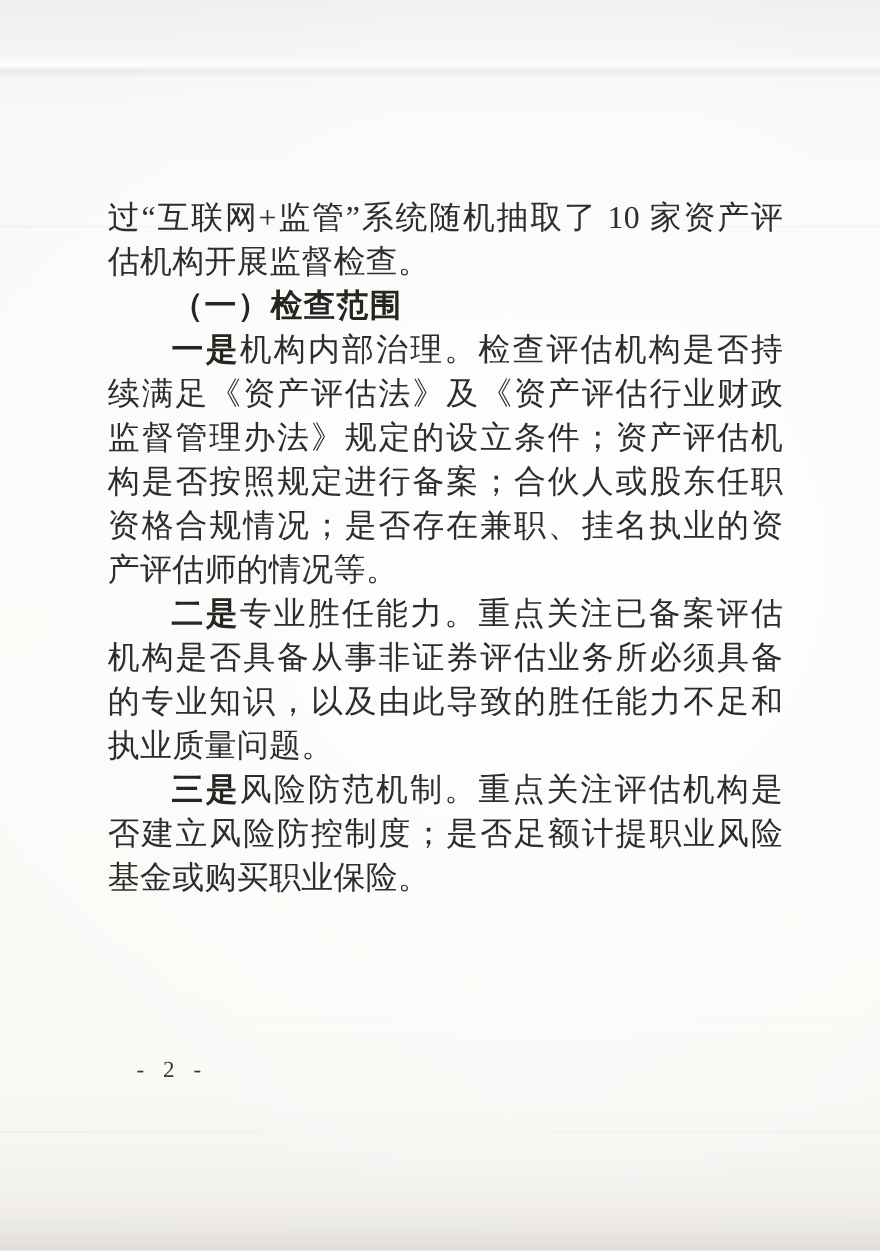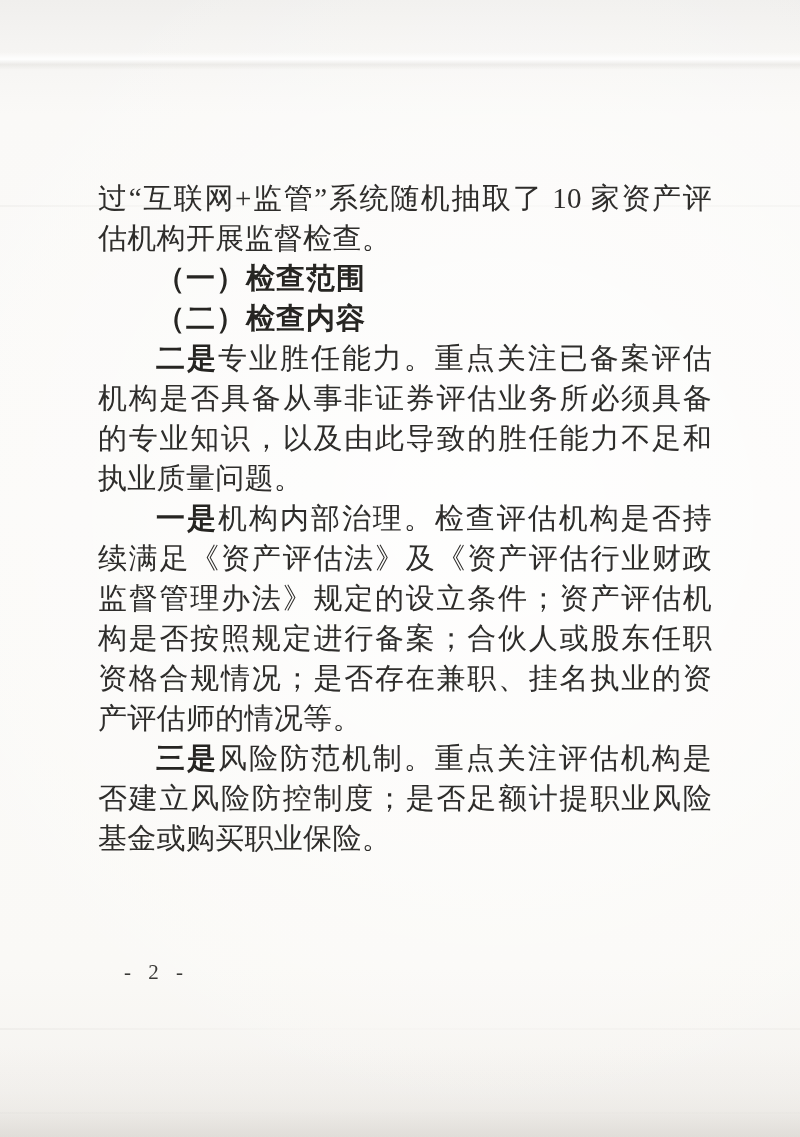--- a/index.html
+++ b/index.html
@@ -115,20 +115,19 @@
 <body>
 
 <div class="page">
   <div class="scan-streak s1"></div>
   <div class="scan-streak s2"></div>
   <div class="scan-streak s3"></div>
 
   <div class="doc-body">
       <p class="para body-continued">过“互联网+监管”系统随机抽取了 10 家资产评估机构开展监督检查。</p>
       <p class="para heading2">（一）检查范围</p>
-      <p class="para heading2">（二）检查内容</p>
+      <p class="para body"><b class="lead">一是</b>机构内部治理。检查评估机构是否持续满足《资产评估法》及《资产评估行业财政监督管理办法》规定的设立条件；资产评估机构是否按照规定进行备案；合伙人或股东任职资格合规情况；是否存在兼职、挂名执业的资产评估师的情况等。</p>
       <p class="para body"><b class="lead">二是</b>专业胜任能力。重点关注已备案评估机构是否具备从事非证券评估业务所必须具备的专业知识，以及由此导致的胜任能力不足和执业质量问题。</p>
-      <p class="para body"><b class="lead">一是</b>机构内部治理。检查评估机构是否持续满足《资产评估法》及《资产评估行业财政监督管理办法》规定的设立条件；资产评估机构是否按照规定进行备案；合伙人或股东任职资格合规情况；是否存在兼职、挂名执业的资产评估师的情况等。</p>
       <p class="para body"><b class="lead">三是</b>风险防范机制。重点关注评估机构是否建立风险防控制度；是否足额计提职业风险基金或购买职业保险。</p>
     </div>
 
   <div class="page-number">- 2 -</div>
 </div>
 
 </body></html>

